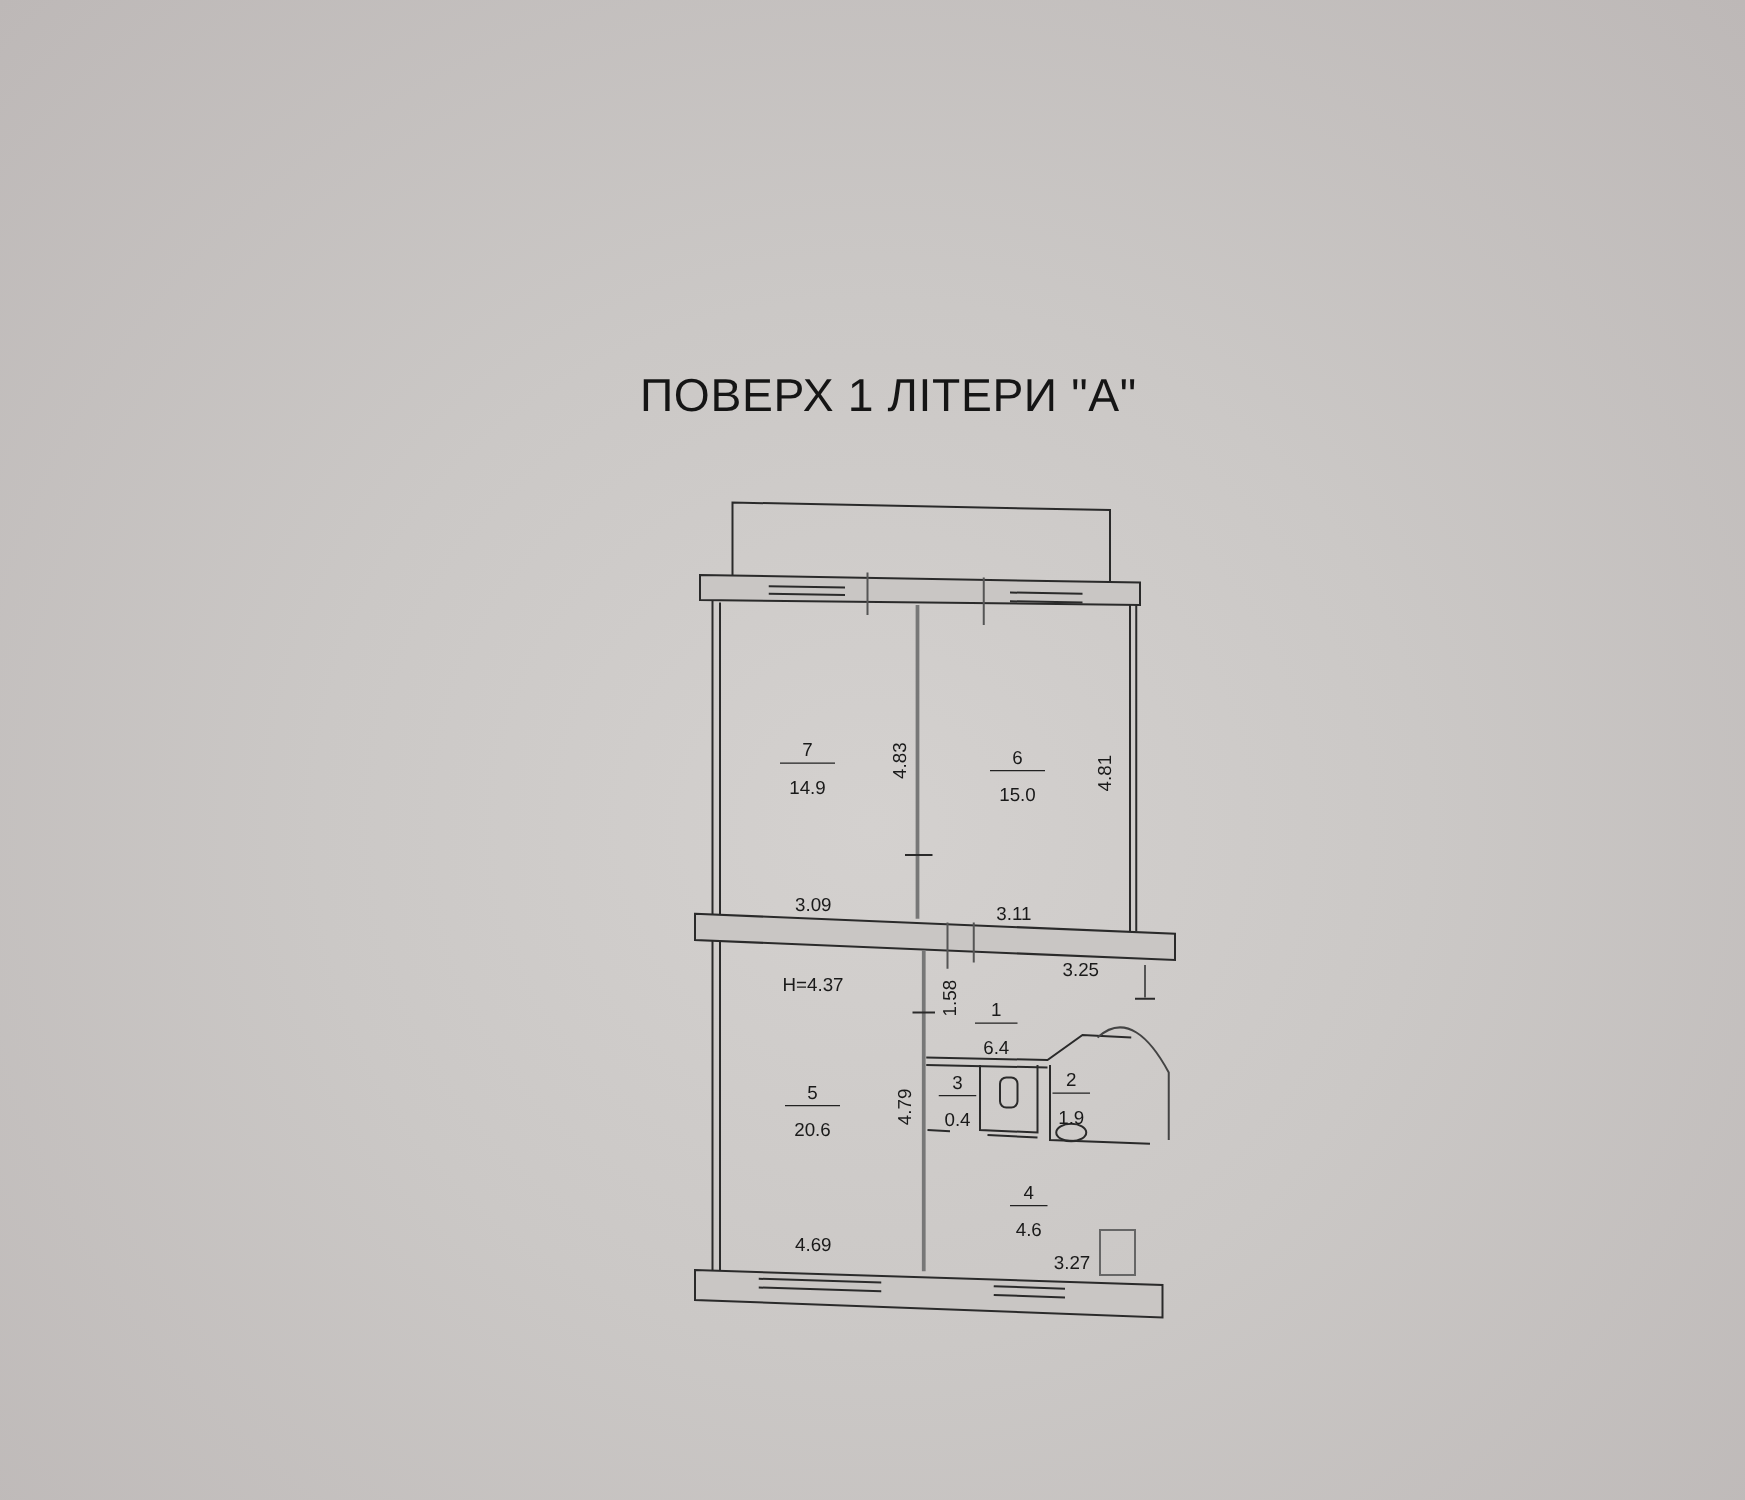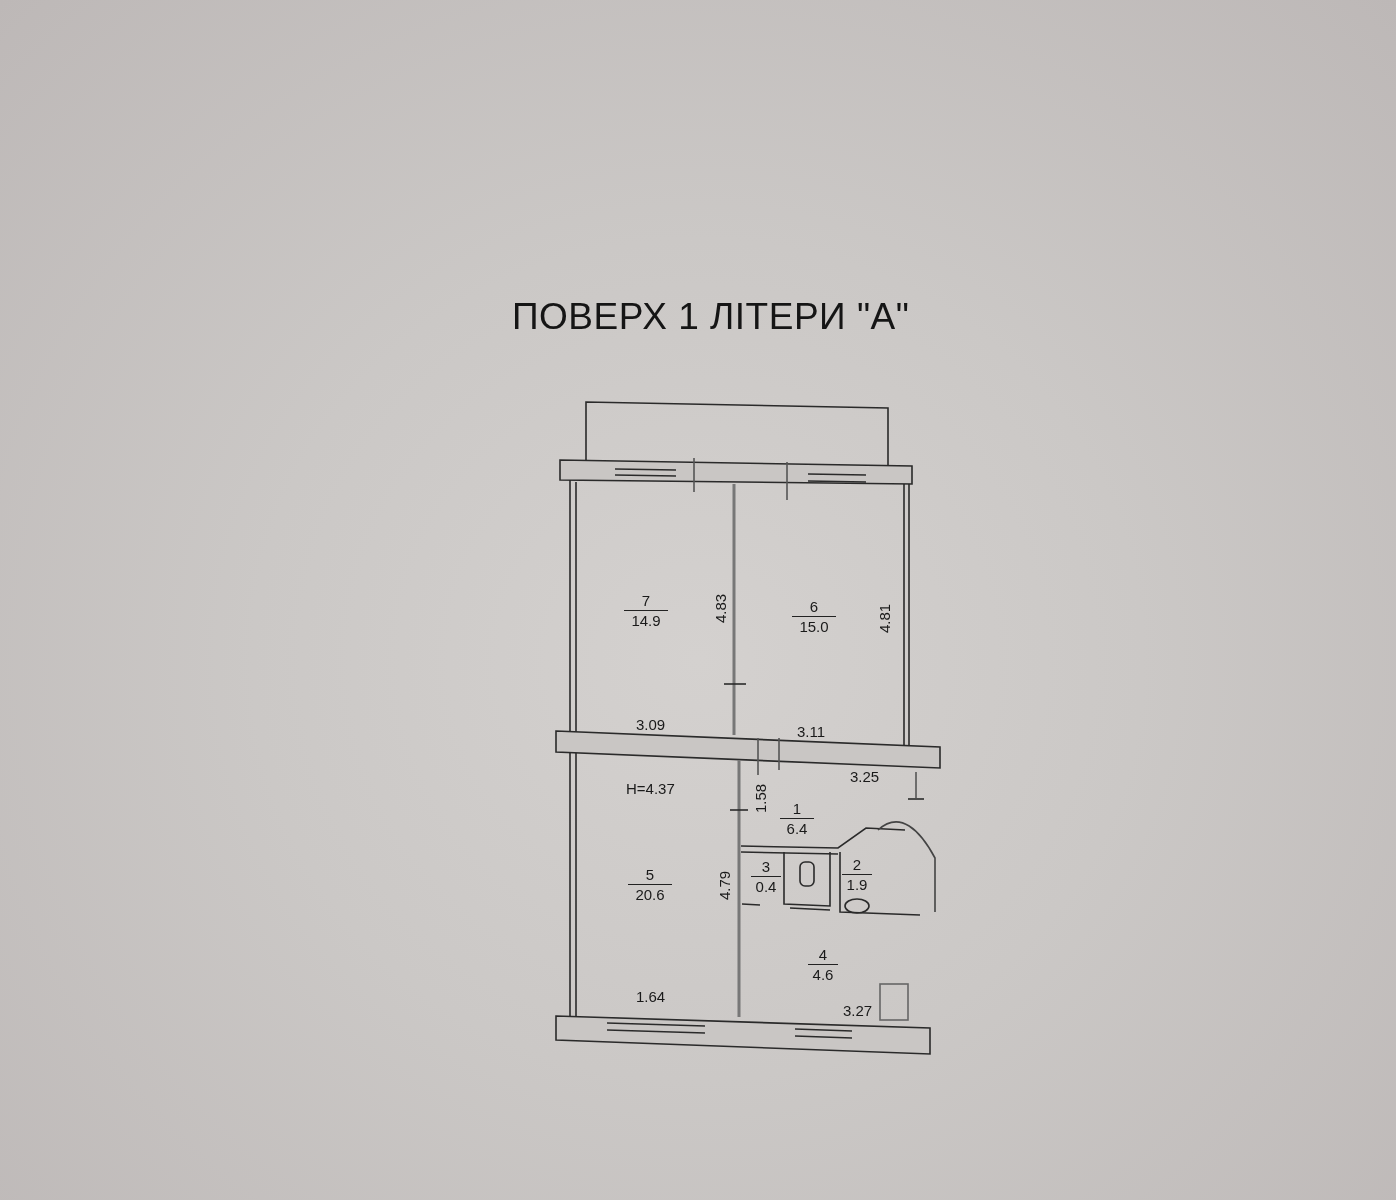--- a/index.html
+++ b/index.html
@@ -15,21 +15,21 @@
     font-size: 37px; color: #151515; letter-spacing: 0.5px;
     white-space: nowrap;
   }
   .plan { position: absolute; left: 0; top: 0; width: 1396px; height: 1200px; }
   .lbl {
     position: absolute; font-size: 15px; color: #1a1a1a; text-align: center;
     white-space: nowrap; line-height: 17px;
   }
   .room { position: absolute; text-align: center; color: #1a1a1a; font-size: 15px; line-height: 18px; }
   .room .num { display: block; }
-  .room .area { display: block; border-top: 1px solid #222; padding-top: 1px; }
+  .room .area { display: block; border-top: 1px solid #222; padding-top: 11px; }
   .vert { transform: rotate(-90deg); transform-origin: center center; }
 </style>
 </head>
 <body>
 
 <div class="title">ПОВЕРХ 1 ЛІТЕРИ "А"</div>
 
 <svg class="plan" viewBox="0 0 1396 1200" xmlns="http://www.w3.org/2000/svg">
   <g stroke="#2a2a2a" fill="none" stroke-width="1.6">
 
@@ -118,14 +118,14 @@
 </div>
 
 <div class="lbl" style="left:636px; top:716px;">3.09</div>
 <div class="lbl" style="left:797px; top:723px;text-align:right;">3.11</div>
 <div class="lbl vert" style="left:706px; top:600px;">4.83</div>
 <div class="lbl vert" style="left:870px; top:610px;">4.81</div>
 <div class="lbl" style="left:807px; top:768px;margin-left:43px;">3.25</div>
 <div class="lbl" style="left:626px; top:780px;">H=4.37</div>
 <div class="lbl vert" style="left:746px; top:790px;">1.58</div>
 <div class="lbl vert" style="left:710px; top:877px;">4.79</div>
-<div class="lbl" style="left:636px; top:988px;">1.64</div>
+<div class="lbl" style="left:636px; top:988px;">4.69</div>
 <div class="lbl" style="left:807px; top:1002px;margin-left:36px;">3.27</div>
 
 </body></html>

